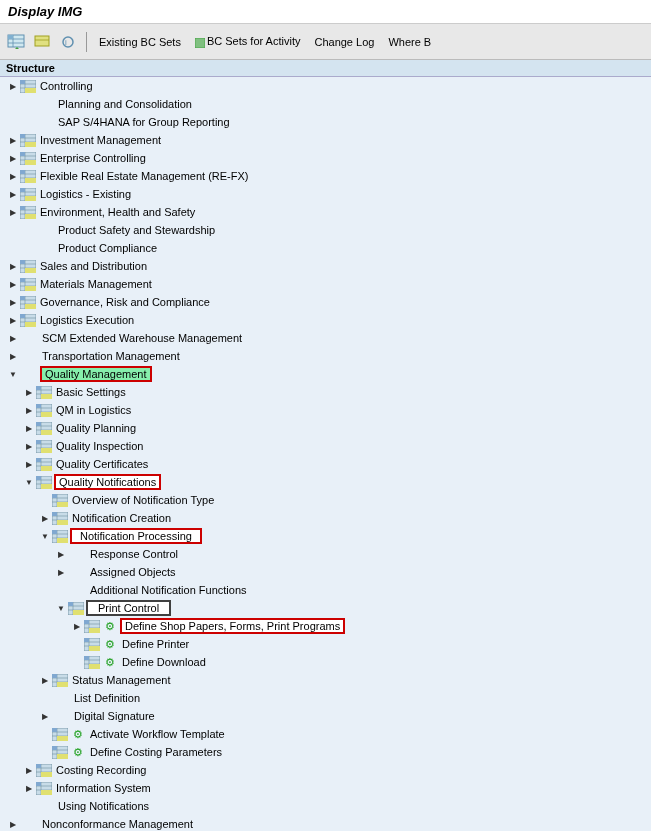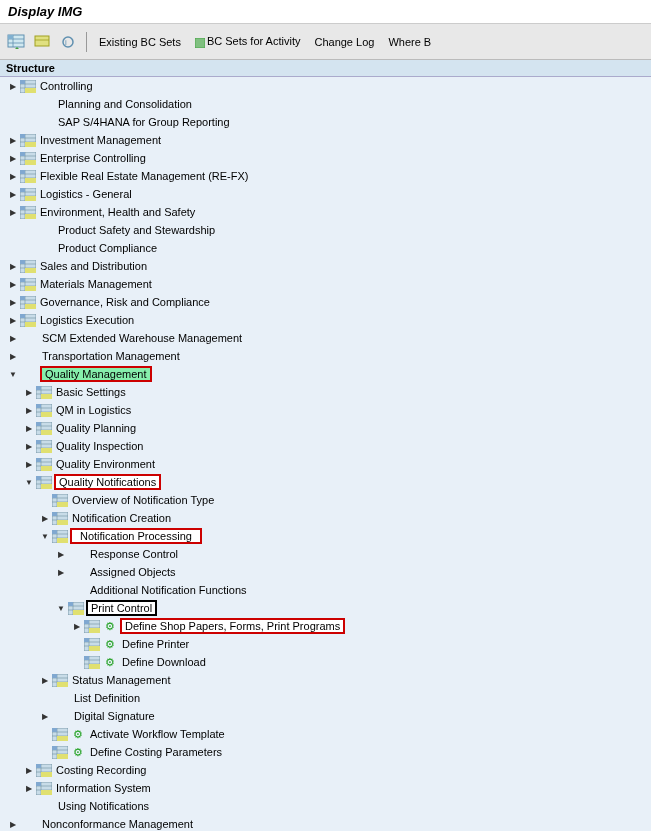--- a/index.html
+++ b/index.html
@@ -243,21 +243,21 @@
       <span class="tree-icon">
         <svg width="16" height="13" viewBox="0 0 16 13">
       <rect x="0" y="0" width="16" height="13" fill="#c8dce8" stroke="#7090a0" stroke-width="0.8"></rect>
       <line x1="0" y1="4" x2="16" y2="4" stroke="#7090a0" stroke-width="0.6"></line>
       <line x1="0" y1="8" x2="16" y2="8" stroke="#7090a0" stroke-width="0.6"></line>
       <line x1="5" y1="0" x2="5" y2="13" stroke="#7090a0" stroke-width="0.6"></line>
       <rect x="0" y="0" width="5" height="4" fill="#80a8d0"></rect>
       <rect x="5" y="8" width="11" height="5" fill="#e0e070"></rect>
     </svg>
       </span>
-      <span class="tree-label">Logistics - General</span>
+      <span class="tree-label">Logistics - Existing</span>
     </div>
     <div class="tree-item">
       <span class="tree-indent" style="width:6px;display:inline-block;flex-shrink:0;"></span>
       <span class="tree-toggle" style="font-size:8px;color:#333;">▶</span>
       <span class="tree-icon">
         <svg width="16" height="13" viewBox="0 0 16 13">
       <rect x="0" y="0" width="16" height="13" fill="#c8dce8" stroke="#7090a0" stroke-width="0.8"></rect>
       <line x1="0" y1="4" x2="16" y2="4" stroke="#7090a0" stroke-width="0.6"></line>
       <line x1="0" y1="8" x2="16" y2="8" stroke="#7090a0" stroke-width="0.6"></line>
       <line x1="5" y1="0" x2="5" y2="13" stroke="#7090a0" stroke-width="0.6"></line>
@@ -423,21 +423,21 @@
       <span class="tree-icon">
         <svg width="16" height="13" viewBox="0 0 16 13">
       <rect x="0" y="0" width="16" height="13" fill="#c8dce8" stroke="#7090a0" stroke-width="0.8"></rect>
       <line x1="0" y1="4" x2="16" y2="4" stroke="#7090a0" stroke-width="0.6"></line>
       <line x1="0" y1="8" x2="16" y2="8" stroke="#7090a0" stroke-width="0.6"></line>
       <line x1="5" y1="0" x2="5" y2="13" stroke="#7090a0" stroke-width="0.6"></line>
       <rect x="0" y="0" width="5" height="4" fill="#80a8d0"></rect>
       <rect x="5" y="8" width="11" height="5" fill="#e0e070"></rect>
     </svg>
       </span>
-      <span class="tree-label">Quality Environment</span>
+      <span class="tree-label">Quality Certificates</span>
     </div>
     <div class="tree-item">
       <span class="tree-indent" style="width:22px;display:inline-block;flex-shrink:0;"></span>
       <span class="tree-toggle" style="font-size:8px;color:#333;">▼</span>
       <span class="tree-icon">
         <svg width="16" height="13" viewBox="0 0 16 13">
       <rect x="0" y="0" width="16" height="13" fill="#c8dce8" stroke="#7090a0" stroke-width="0.8"></rect>
       <line x1="0" y1="4" x2="16" y2="4" stroke="#7090a0" stroke-width="0.6"></line>
       <line x1="0" y1="8" x2="16" y2="8" stroke="#7090a0" stroke-width="0.6"></line>
       <line x1="5" y1="0" x2="5" y2="13" stroke="#7090a0" stroke-width="0.6"></line>
@@ -516,21 +516,21 @@
       <span class="tree-icon">
         <svg width="16" height="13" viewBox="0 0 16 13">
       <rect x="0" y="0" width="16" height="13" fill="#c8dce8" stroke="#7090a0" stroke-width="0.8"></rect>
       <line x1="0" y1="4" x2="16" y2="4" stroke="#7090a0" stroke-width="0.6"></line>
       <line x1="0" y1="8" x2="16" y2="8" stroke="#7090a0" stroke-width="0.6"></line>
       <line x1="5" y1="0" x2="5" y2="13" stroke="#7090a0" stroke-width="0.6"></line>
       <rect x="0" y="0" width="5" height="4" fill="#80a8d0"></rect>
       <rect x="5" y="8" width="11" height="5" fill="#e0e070"></rect>
     </svg>
       </span>
-      <span class="tree-label" style="border:2px solid #000000;padding:0 3px;background:#fff;">Print Control</span>
+      <span class="tree-label" style="border:2px solid #404040;padding:0 10px;background:#fff;">Print Control</span>
     </div>
     <div class="tree-item">
       <span class="tree-indent" style="width:70px;display:inline-block;flex-shrink:0;"></span>
       <span class="tree-toggle" style="font-size:8px;color:#333;">▶</span>
       <span class="tree-icon">
         <svg width="16" height="13" viewBox="0 0 16 13">
       <rect x="0" y="0" width="16" height="13" fill="#c8dce8" stroke="#7090a0" stroke-width="0.8"></rect>
       <line x1="0" y1="4" x2="16" y2="4" stroke="#7090a0" stroke-width="0.6"></line>
       <line x1="0" y1="8" x2="16" y2="8" stroke="#7090a0" stroke-width="0.6"></line>
       <line x1="5" y1="0" x2="5" y2="13" stroke="#7090a0" stroke-width="0.6"></line>

